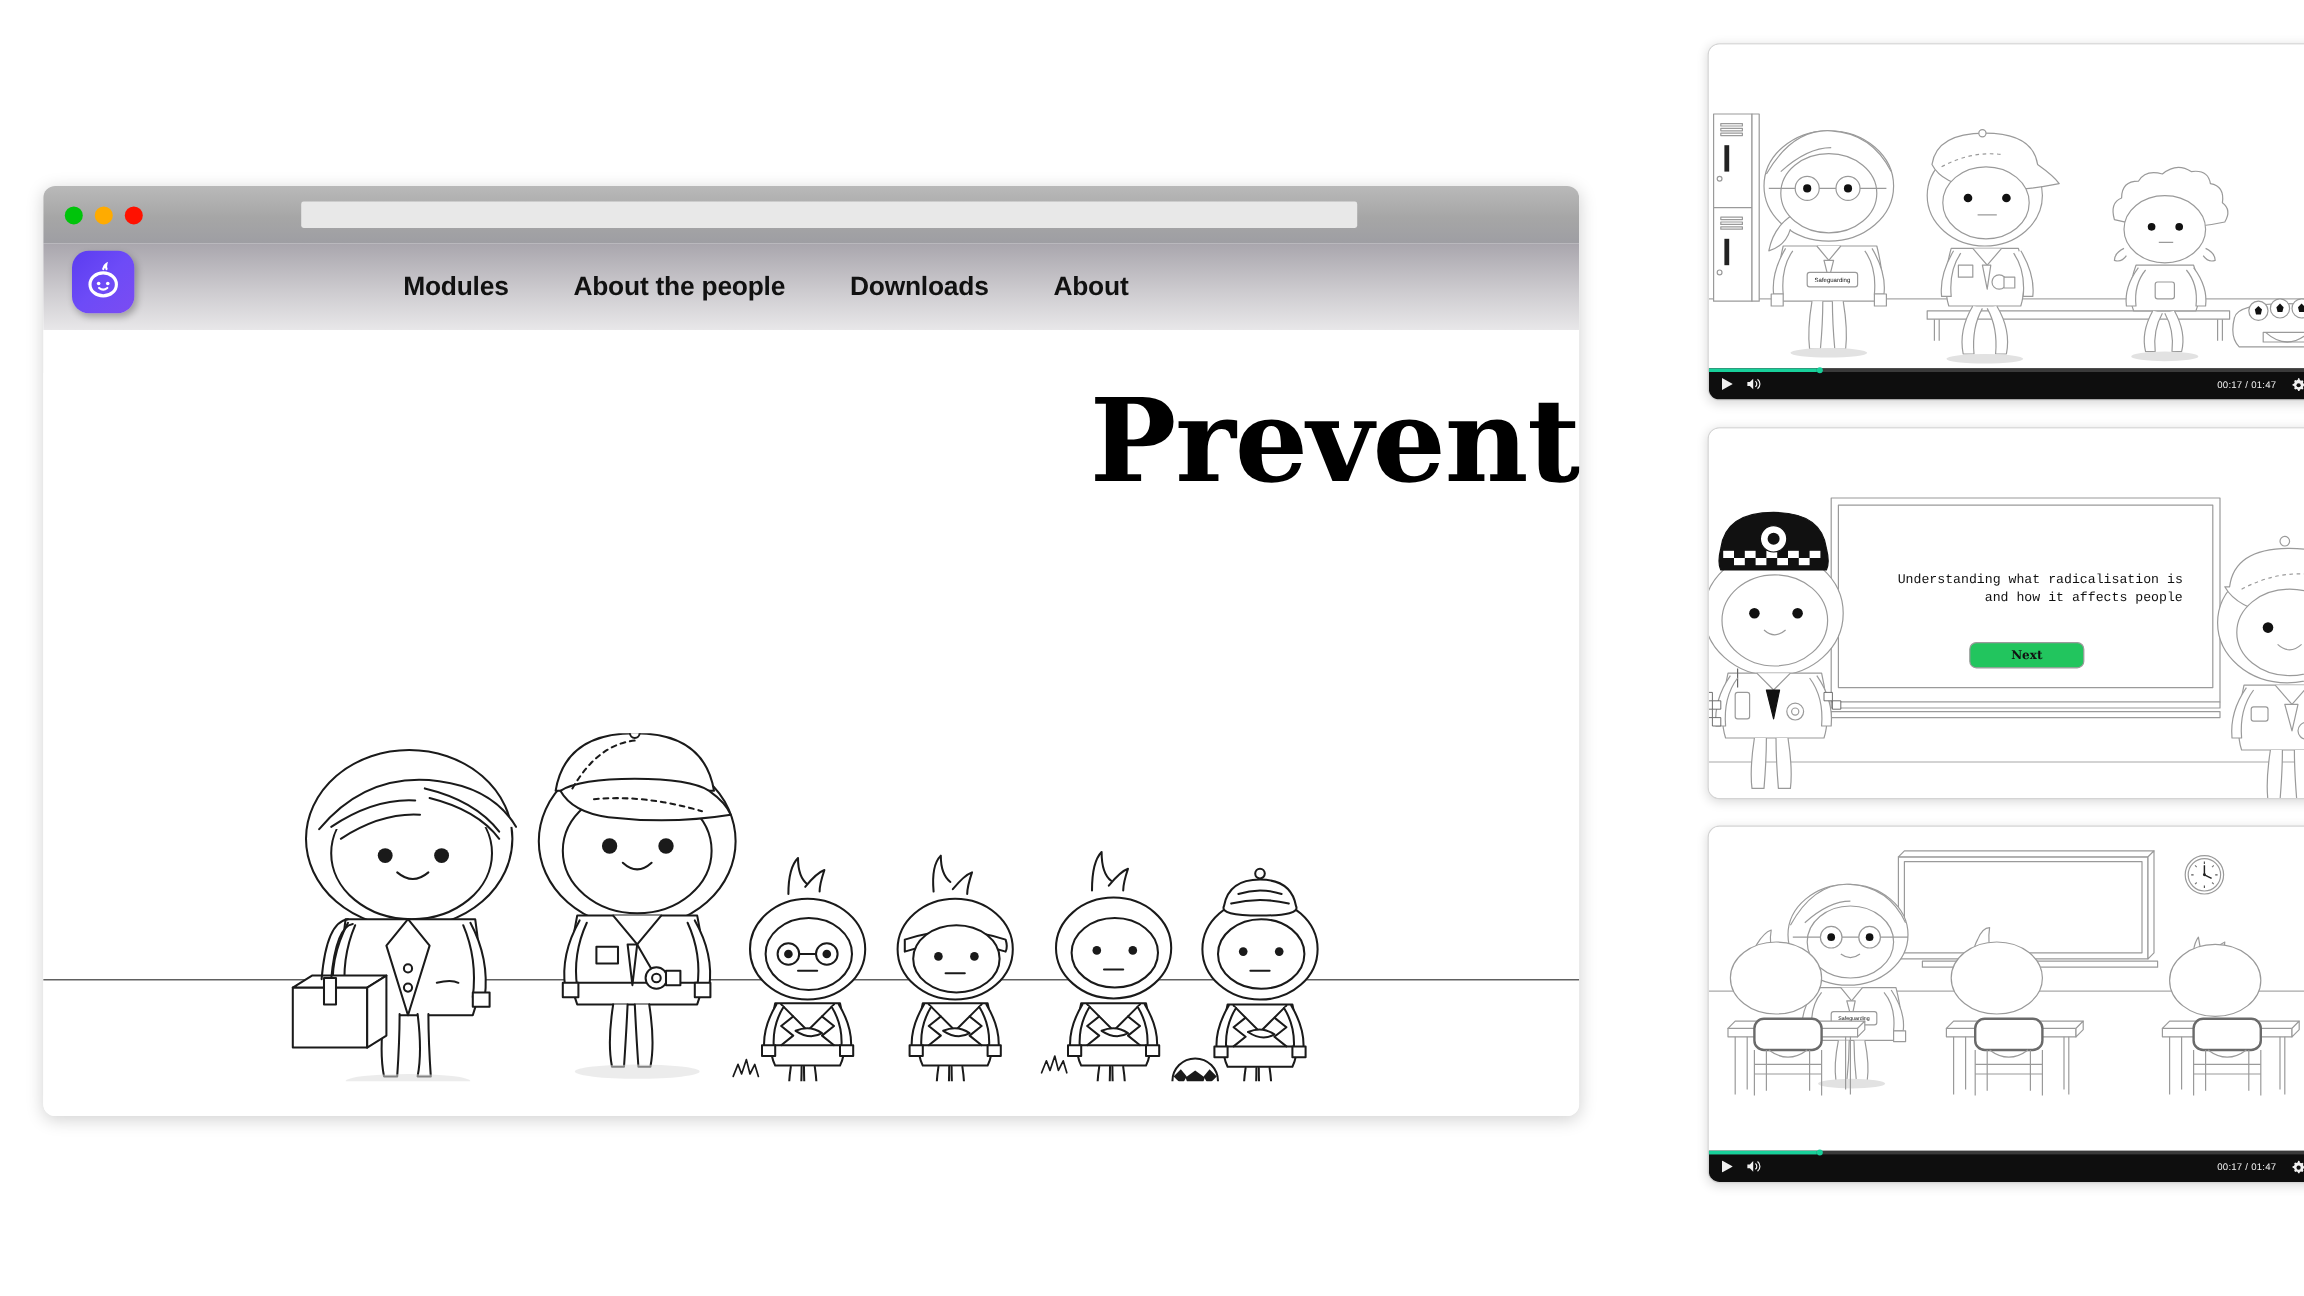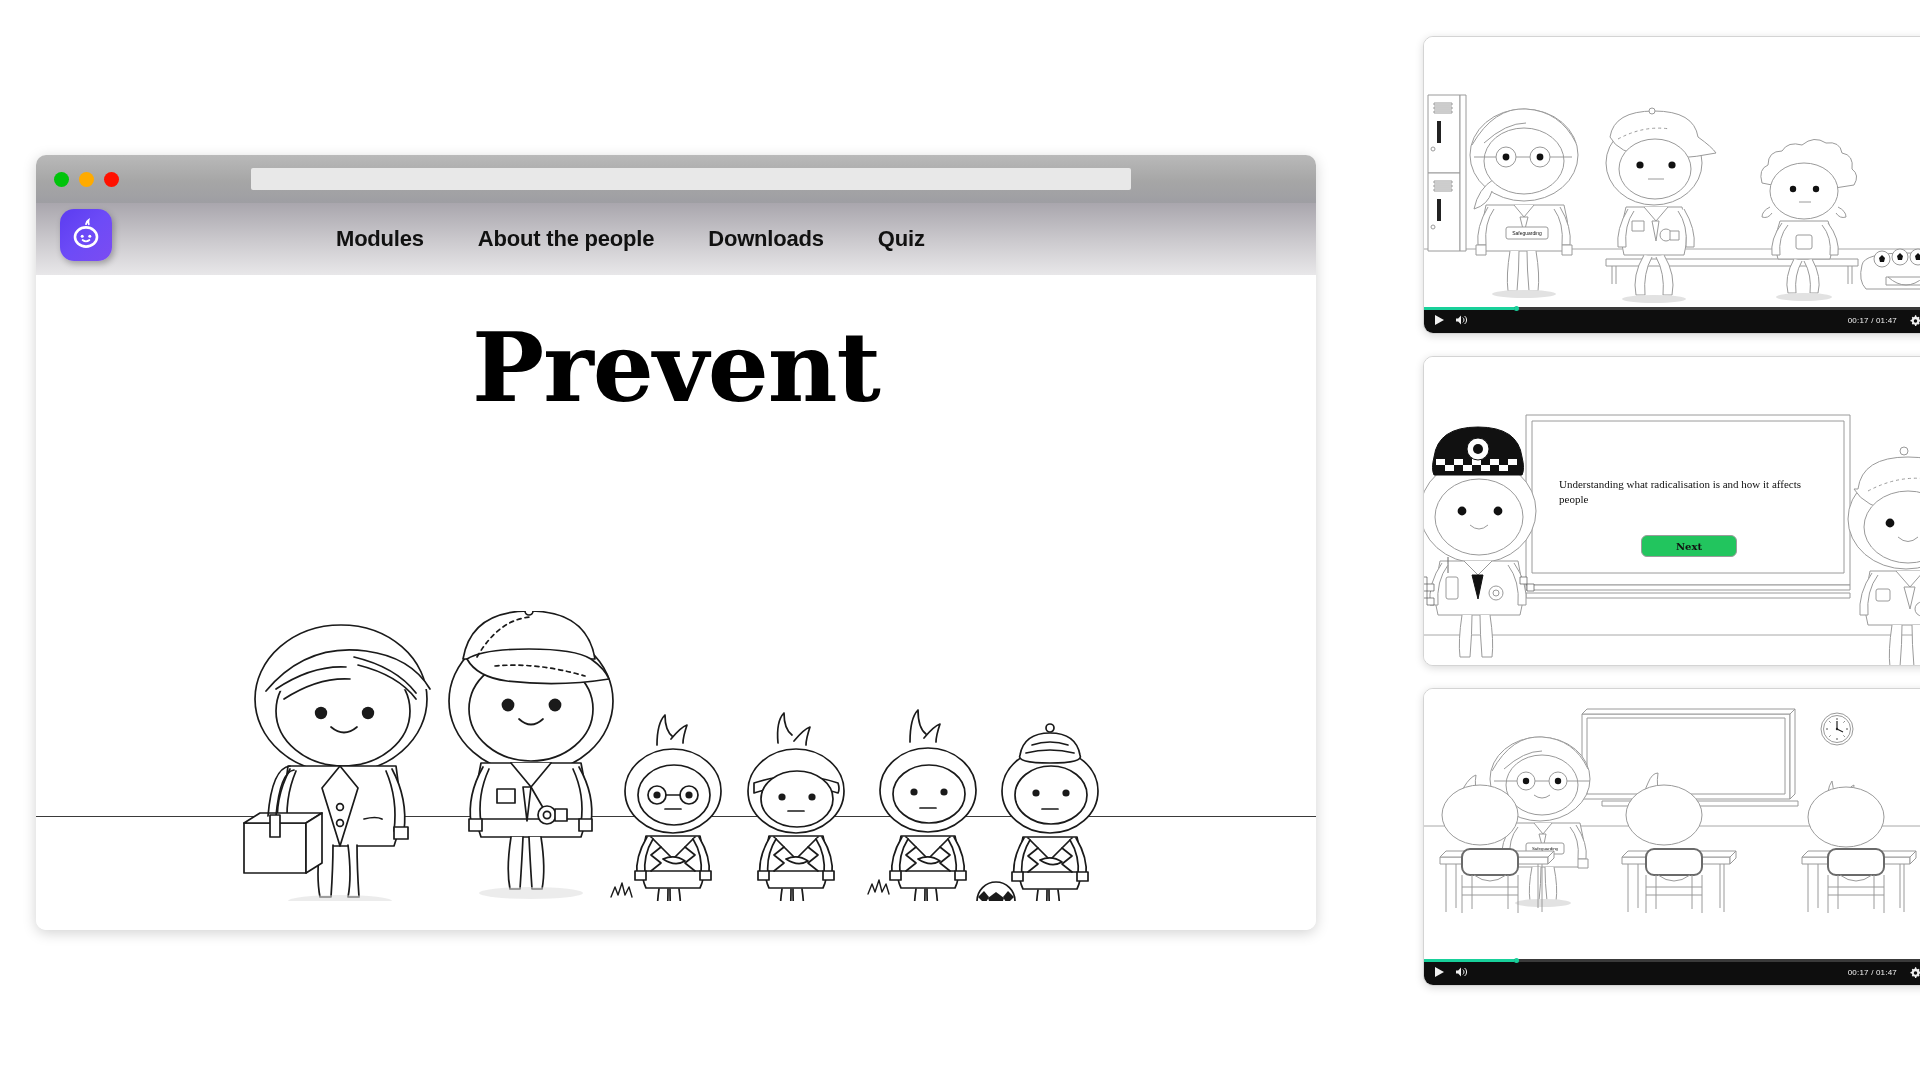--- a/index.html
+++ b/index.html
@@ -60,21 +60,21 @@
     font-size: 22px; font-weight: 700; color: #111;
     letter-spacing: -0.2px; cursor: pointer;
     font-family: "Liberation Sans", sans-serif;
   }
   .content {
     position: relative;
     height: calc(100% - 120px);
     background: #ffffff;
   }
   .hero-title {
-    text-align: center;
+    text-align: right;
     margin-top: 36px;
     font-family: "DejaVu Serif", serif;
     font-weight: 700;
     font-size: 96px;
     letter-spacing: -1px;
     color: #000;
   }
   .ground-line {
     position:absolute; left:0; right:0; top: 505px;
     height: 1px; background: #3a3a3a;
@@ -122,23 +122,23 @@
     width:5px; height:5px; border-radius:50%; background:#18d09a;
   }
   .pl-left { display:flex; align-items:center; gap:12px; margin-left:2px; }
   .pl-right { display:flex; align-items:center; gap:13px; margin-left:auto; }
   .pl-time { color:#f2f2f2; font-size:8px; letter-spacing:.2px;
              font-family:"Liberation Sans", sans-serif; white-space:nowrap;}
   .icn { fill:#f0f0f0; display:block; }
 
   .slide-text {
     position: absolute; left: 50%; transform: translateX(-50%);
-    top: 120px; width: 260px; text-align: left;
+    top: 120px; width: 260px; text-align: right;
     font-size: 11px; line-height: 1.35; color:#101010;
-    font-family: Liberation Serif, serif;
+    font-family: Liberation Mono, monospace;
   }
   .slide-next {
     position: absolute; left: 50%; transform: translateX(-50%);
     top: 178px;
     width: 96px; height: 22px;
     border: 1px solid #9b9b9b; border-radius: 6px; background:#22c55e;
     display:flex; align-items:center; justify-content:center;
     font-family: "DejaVu Serif", serif;
     font-weight: 700; font-size: 10px; color:#111;
     cursor:pointer;
@@ -168,21 +168,21 @@
           <ellipse cx="17" cy="19" rx="11" ry="9.6" fill="none" stroke="#fff" stroke-width="2.6"></ellipse>
           <circle cx="13.2" cy="18.2" r="1.5" fill="#fff"></circle>
           <circle cx="20.8" cy="18.2" r="1.5" fill="#fff"></circle>
           <path d="M13.6 22 q3.4 2.8 6.8 0" fill="none" stroke="#fff" stroke-width="1.8" stroke-linecap="round"></path>
         </svg>
       </div>
       <div class="nav-links">
         <span class="nav-link">Modules</span>
         <span class="nav-link">About the people</span>
         <span class="nav-link">Downloads</span>
-        <span class="nav-link">Quiz</span>
+        <span class="nav-link">About</span>
       </div>
     </div>
 
     <div class="content">
       <div class="hero-title">Prevent</div>
 
       <div class="ground-line"></div>
 
       <div class="scene">
         <svg width="1280" height="290" viewBox="0 0 1280 290">

